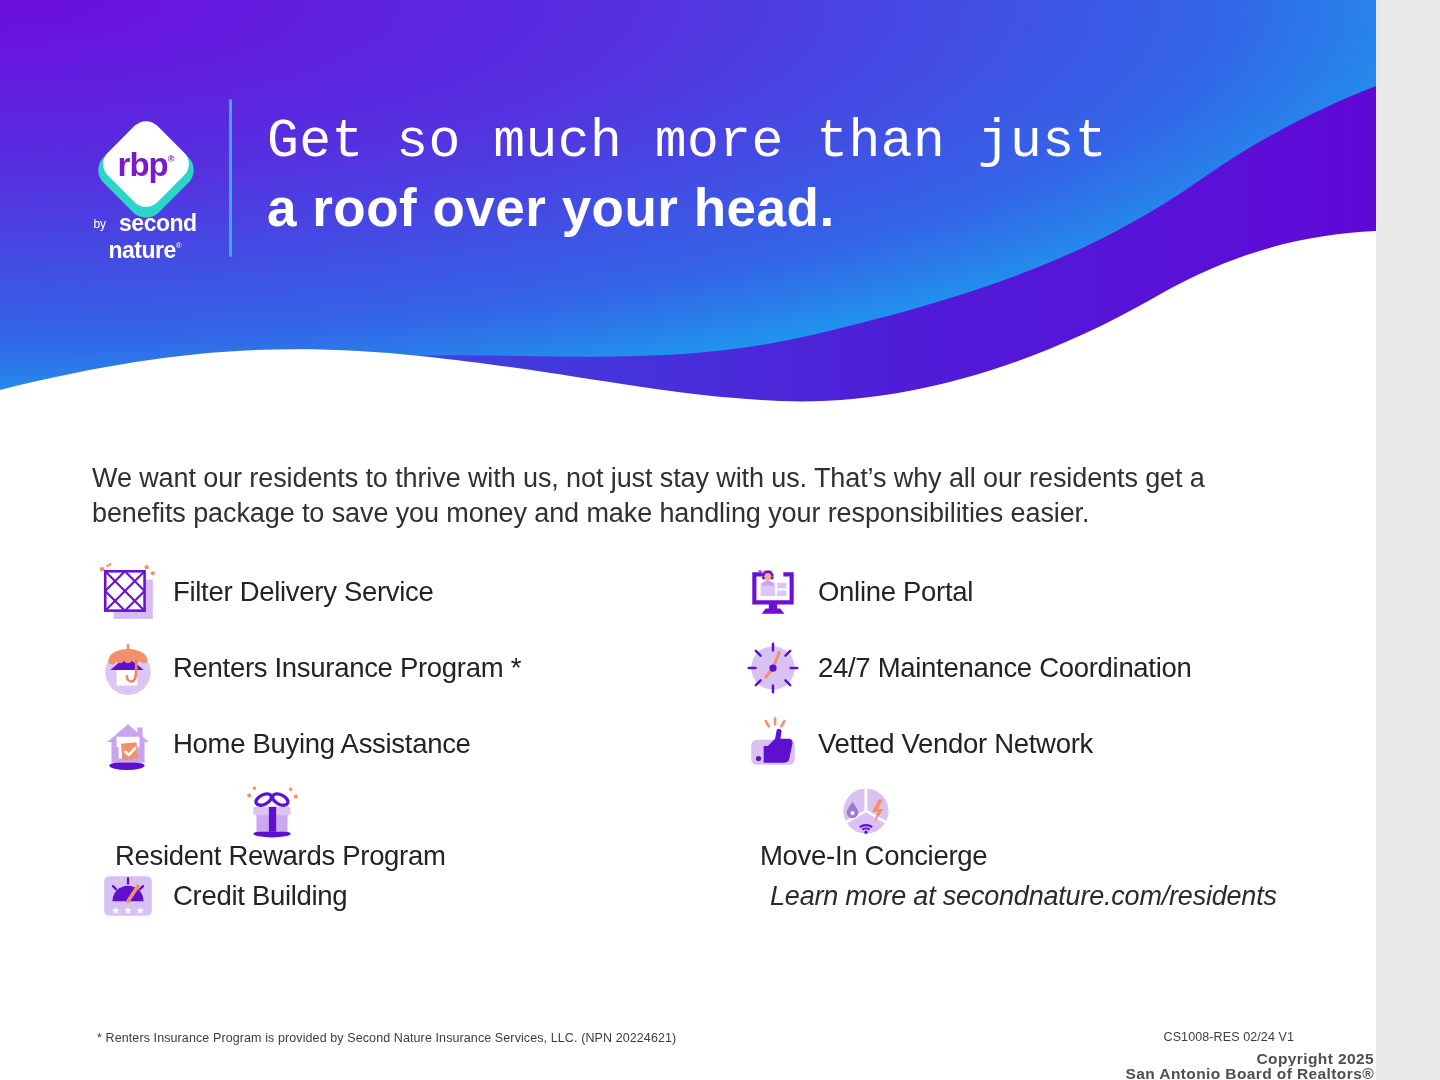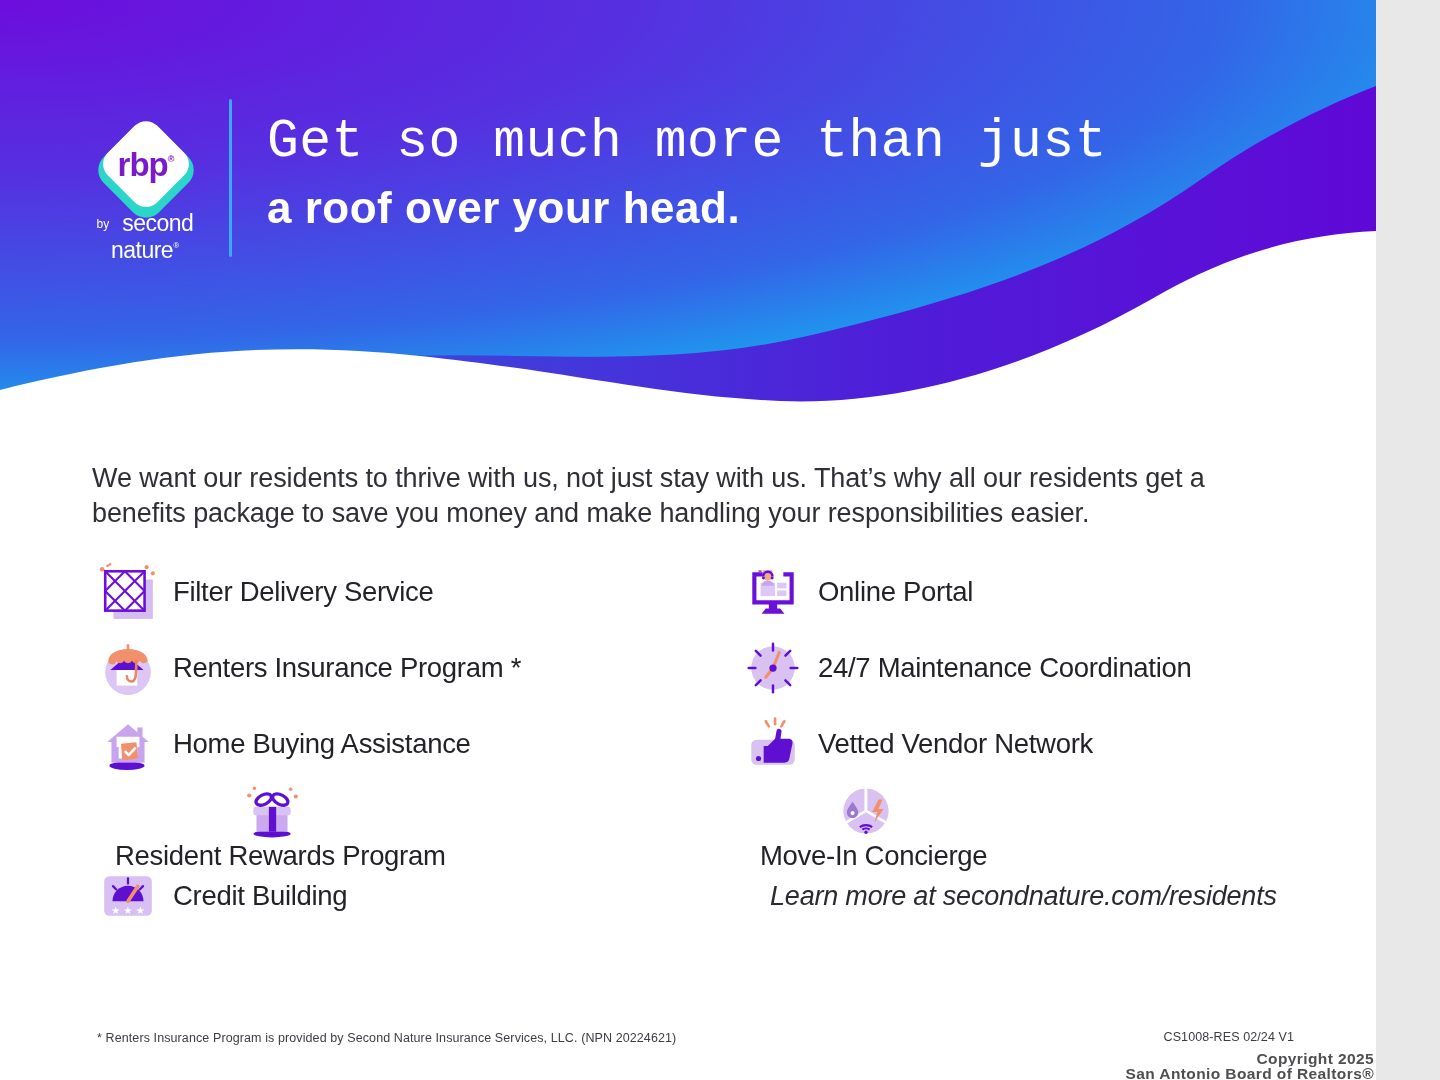--- a/index.html
+++ b/index.html
@@ -9,28 +9,28 @@
   }
   .hero-svg{position:absolute;left:0;top:0;width:1440px;height:430px;display:block;}
 
   
   .logo-teal{position:absolute;left:107px;top:131px;width:78px;height:78px;background:#2BD5C8;border-radius:18px;transform:rotate(45deg);}
   .logo-white{position:absolute;left:111px;top:129px;width:70px;height:70px;background:#ffffff;border-radius:16px;transform:rotate(45deg);}
   .rbp-text{position:absolute;left:96px;top:146px;width:100px;text-align:center;font-size:33px;font-weight:800;color:#7B1AC9;letter-spacing:-1px;}
   .rbp-text .reg{font-size:9px;font-weight:700;vertical-align:14px;letter-spacing:0;}
   .byline{position:absolute;left:80px;top:213px;width:130px;text-align:center;color:#ffffff;line-height:20px;}
   .byline .by{font-size:12px;font-weight:400;margin-right:13px;vertical-align:3px;}
-  .byline .bw{font-size:23px;font-weight:400;letter-spacing:-0.5px;}
+  .byline .bw{font-size:23px;font-weight:700;letter-spacing:-0.5px;}
   .byline .reg2{font-size:8px;vertical-align:10px;}
   .divider{position:absolute;left:229px;top:99px;width:3px;height:158px;background:#3AABF2;border-radius:2px;}
 
   
   .headline{position:absolute;left:267px;top:110px;color:#ffffff;line-height:65px;}
   .h1a{font-size:53px;font-weight:500;letter-spacing:0.5px;font-family:Liberation Mono, monospace;}
-  .h1b{font-size:44px;font-weight:800;letter-spacing:0.5px;}
+  .h1b{font-size:53px;font-weight:800;letter-spacing:0.5px;}
 
   
   .intro{position:absolute;left:92px;top:461px;width:1300px;font-size:27px;line-height:35px;color:#2F2F37;letter-spacing:-0.1px;}
 
   
   .row{position:absolute;display:flex;align-items:center;height:76px;}
   .row .icon{width:58px;height:58px;flex:0 0 58px;}
   .row .lbl{margin-left:16px;font-size:27.5px;font-weight:400;color:#222228;letter-spacing:-0.3px;white-space:nowrap;}
   .colL{left:99px;}
   .colR{left:744px;}

